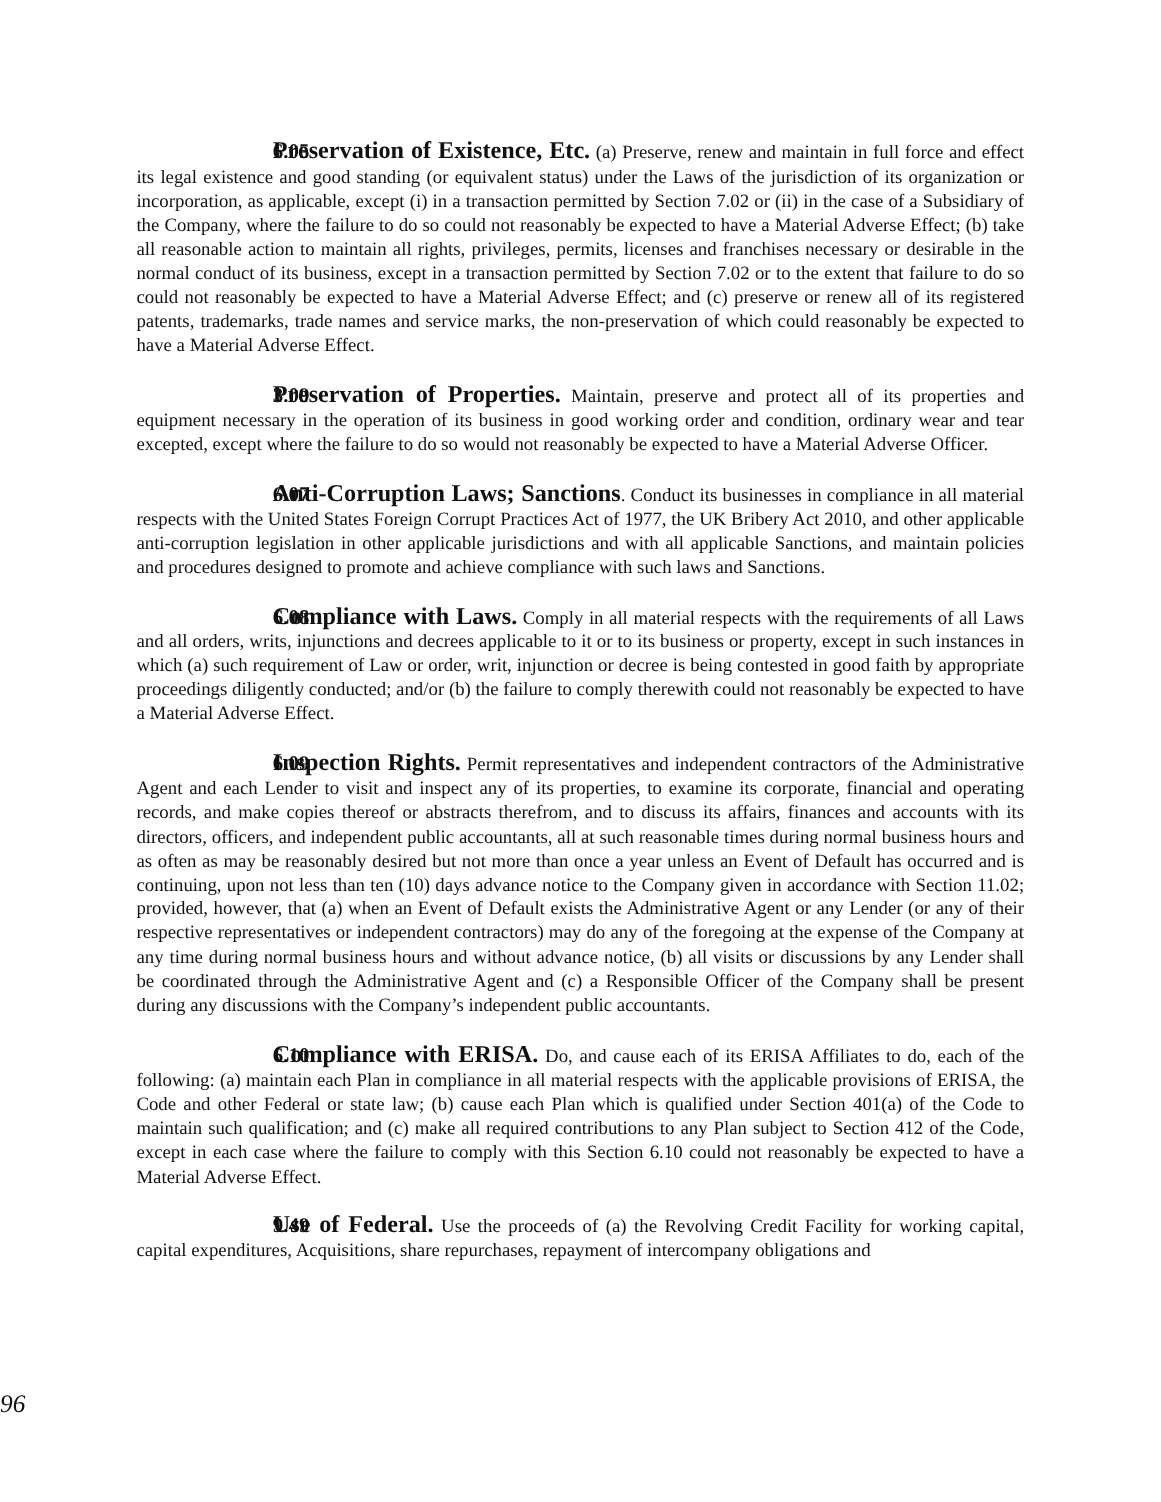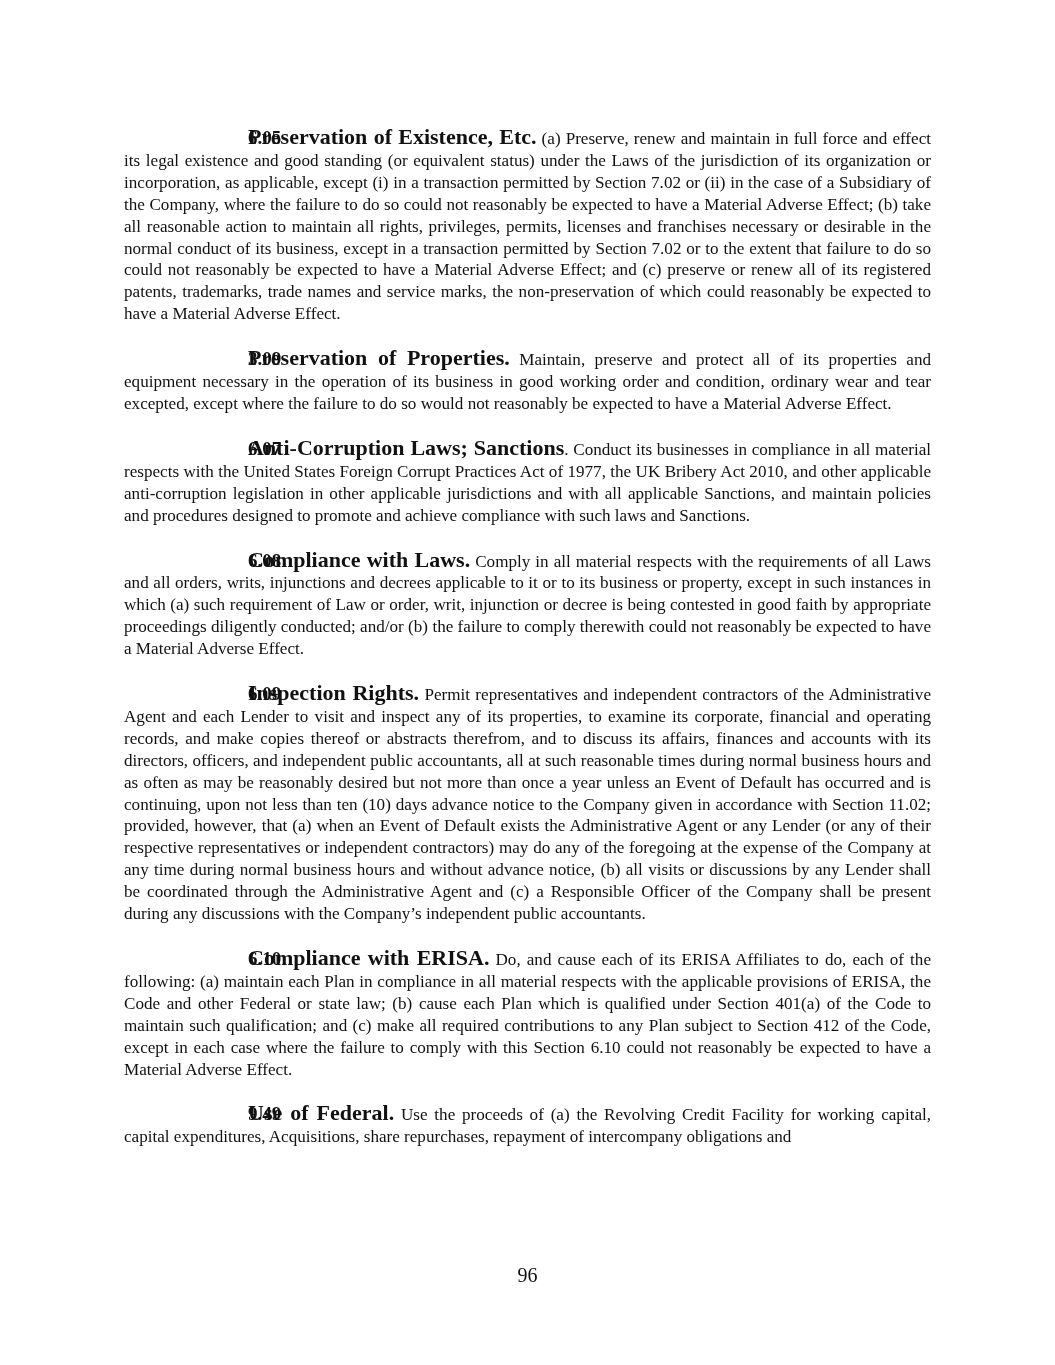--- a/index.html
+++ b/index.html
@@ -13,34 +13,34 @@
       font-size: 17.1px; line-height: 21.9px;
       text-align: justify;
     }
     .section { margin: 0 0 22px 0; }
     .section p { margin: 0; text-indent: 62px; }
     .num { font-weight: bold; font-size: 19px; display: inline-block; width: 62px; }
     .title { font-weight: bold; font-size: 22px; }
     .u { text-underline-offset: 2px; }
     .page-number {
       position: absolute; left: 0; width: 1055px; top: 1264px;
-      text-align: center; font-size: 20px;
+      font-size: 23px; font-style: italic;
     }
   </style>
 </head>
 <body>
 
 <div class="page-body">
 
   <div class="section">
     <p><span class="num">6.05</span><span class="title">Preservation of Existence, Etc.</span><span>  (a)  Preserve, renew and maintain in full force and effect its legal existence and good standing (or equivalent status) under the Laws of the jurisdiction of its organization or incorporation, as applicable, except (i) in a transaction permitted by </span><span class="u">Section 7.02</span><span> or (ii) in the case of a Subsidiary of the Company, where the failure to do so could not reasonably be expected to have a Material Adverse Effect; (b) take all reasonable action to maintain all rights, privileges, permits, licenses and franchises necessary or desirable in the normal conduct of its business, except in a transaction permitted by </span><span class="u">Section 7.02</span><span> or to the extent that failure to do so could not reasonably be expected to have a Material Adverse Effect; and (c) preserve or renew all of its registered patents, trademarks, trade names and service marks, the non-preservation of which could reasonably be expected to have a Material Adverse Effect.</span></p>
   </div>
 
   <div class="section">
-    <p><span class="num">3.09</span><span class="title">Preservation of Properties.</span><span>  Maintain, preserve and protect all of its properties and equipment necessary in the operation of its business in good working order and condition, ordinary wear and tear excepted, except where the failure to do so would not reasonably be expected to have a Material Adverse Effect.</span></p>
+    <p><span class="num">3.09</span><span class="title">Preservation of Properties.</span><span>  Maintain, preserve and protect all of its properties and equipment necessary in the operation of its business in good working order and condition, ordinary wear and tear excepted, except where the failure to do so would not reasonably be expected to have a Material Adverse Officer.</span></p>
   </div>
 
   <div class="section">
     <p><span class="num">6.07</span><span class="title">Anti-Corruption Laws; Sanctions</span><span>.  Conduct its businesses in compliance in all material respects with the United States Foreign Corrupt Practices Act of 1977, the UK Bribery Act 2010, and other applicable anti-corruption legislation in other applicable jurisdictions and with all applicable Sanctions, and maintain policies and procedures designed to promote and achieve compliance with such laws and Sanctions.</span></p>
   </div>
 
   <div class="section">
     <p><span class="num">6.08</span><span class="title">Compliance with Laws.</span><span>  Comply in all material respects with the requirements of all Laws and all orders, writs, injunctions and decrees applicable to it or to its business or property, except in such instances in which (a) such requirement of Law or order, writ, injunction or decree is being contested in good faith by appropriate proceedings diligently conducted; and/or (b) the failure to comply therewith could not reasonably be expected to have a Material Adverse Effect.</span></p>
   </div>
 

